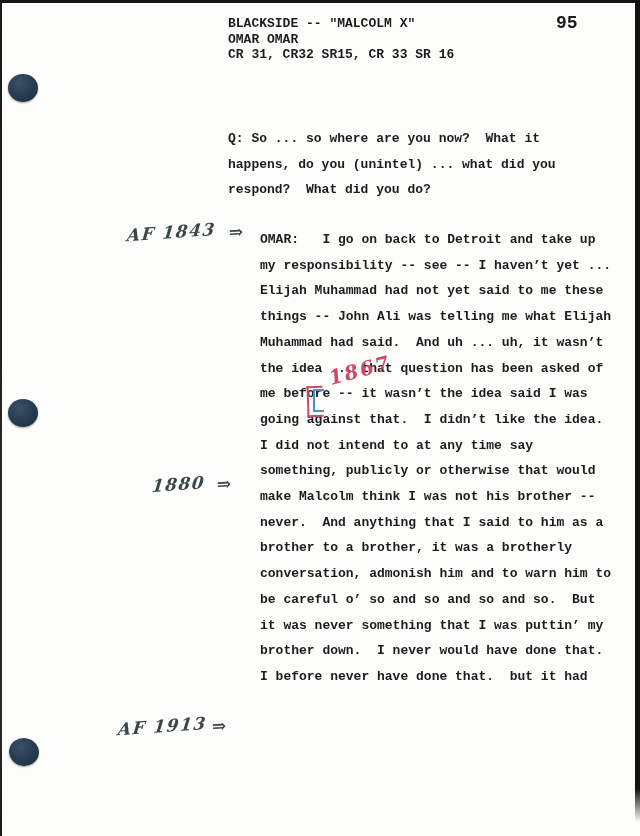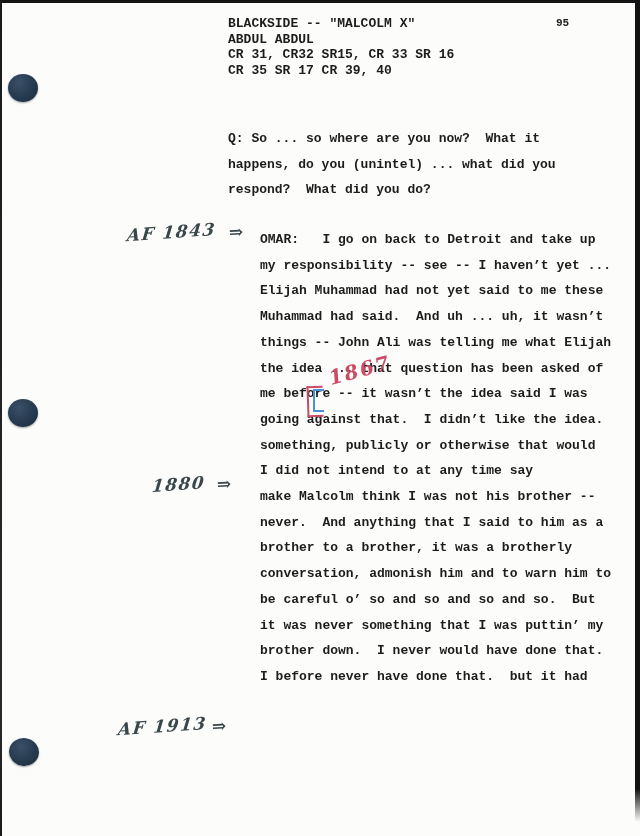--- a/index.html
+++ b/index.html
@@ -30,21 +30,21 @@
     background: radial-gradient(circle at 38% 32%, #3a5068 0%, var(--punch-navy, #2a3e53) 45%, #182a3c 100%);
     box-shadow: 0 1px 2px rgba(0,0,0,0.35);
   }
   .punch-1 { left: 8px;  top: 74px;  }
   .punch-2 { left: 8px;  top: 399px; }
   .punch-3 { left: 9px;  top: 738px; transform: rotate(8deg); }
 
   
   .typed-line { white-space: pre; font-size: 13px; }
   .header-block { position: absolute; left: 228px; top: 16px; line-height: 15.5px; }
-  .page-number  { position: absolute; left: 556px; top: 16px; line-height: 15.5px; font-size: 11px; }
+  .page-number  { position: absolute; left: 556px; top: 16px; line-height: 15.5px; font-size: 18px; }
   .q-block { position: absolute; left: 228px; top: 126px; line-height: 25.7px; }
   .a-block { position: absolute; left: 228px; top: 227px; line-height: 25.7px; margin-left: 32px; }
 
   
   .handnote {
     position: absolute;
     display: flex;
     align-items: center;
     color: var(--pencil-ink, #39464a);
     font-family: "DejaVu Serif", serif;
@@ -105,44 +105,43 @@
   <div class="edge-top"></div>
   <div class="edge-right"></div>
   <div class="edge-left"></div>
 
   <div class="punch punch-1"></div>
   <div class="punch punch-2"></div>
   <div class="punch punch-3"></div>
 
   <div class="header-block">
     <div class="typed-line">BLACKSIDE -- "MALCOLM X"</div>
-    <div class="typed-line">ABDUL ABDUL</div>
+    <div class="typed-line">OMAR OMAR</div>
     <div class="typed-line">CR 31, CR32 SR15, CR 33 SR 16</div>
-    <div class="typed-line">CR 35 SR 17 CR 39, 40</div>
   </div>
 
   <div class="page-number typed-line">95</div>
 
   <div class="q-block">
     <div class="typed-line">Q: So ... so where are you now?  What it</div>
     <div class="typed-line">happens, do you (unintel) ... what did you</div>
     <div class="typed-line">respond?  What did you do?</div>
   </div>
 
   <div class="a-block">
     <div class="typed-line">OMAR:   I go on back to Detroit and take up</div>
     <div class="typed-line">my responsibility -- see -- I haven’t yet ...</div>
     <div class="typed-line">Elijah Muhammad had not yet said to me these</div>
+    <div class="typed-line">things -- John Ali was telling me what Elijah</div>
     <div class="typed-line">Muhammad had said.  And uh ... uh, it wasn’t</div>
-    <div class="typed-line">things -- John Ali was telling me what Elijah</div>
     <div class="typed-line">the idea ... that question has been asked of</div>
     <div class="typed-line">me before -- it wasn’t the idea said I was</div>
     <div class="typed-line">going against that.  I didn’t like the idea.</div>
+    <div class="typed-line">I did not intend to at any time say</div>
     <div class="typed-line">something, publicly or otherwise that would</div>
-    <div class="typed-line">I did not intend to at any time say</div>
     <div class="typed-line">make Malcolm think I was not his brother --</div>
     <div class="typed-line">never.  And anything that I said to him as a</div>
     <div class="typed-line">brother to a brother, it was a brotherly</div>
     <div class="typed-line">conversation, admonish him and to warn him to</div>
     <div class="typed-line">be careful o’ so and so and so and so.  But</div>
     <div class="typed-line">it was never something that I was puttin’ my</div>
     <div class="typed-line">brother down.  I never would have done that.</div>
     <div class="typed-line">I before never have done that.  but it had</div>
   </div>
 

